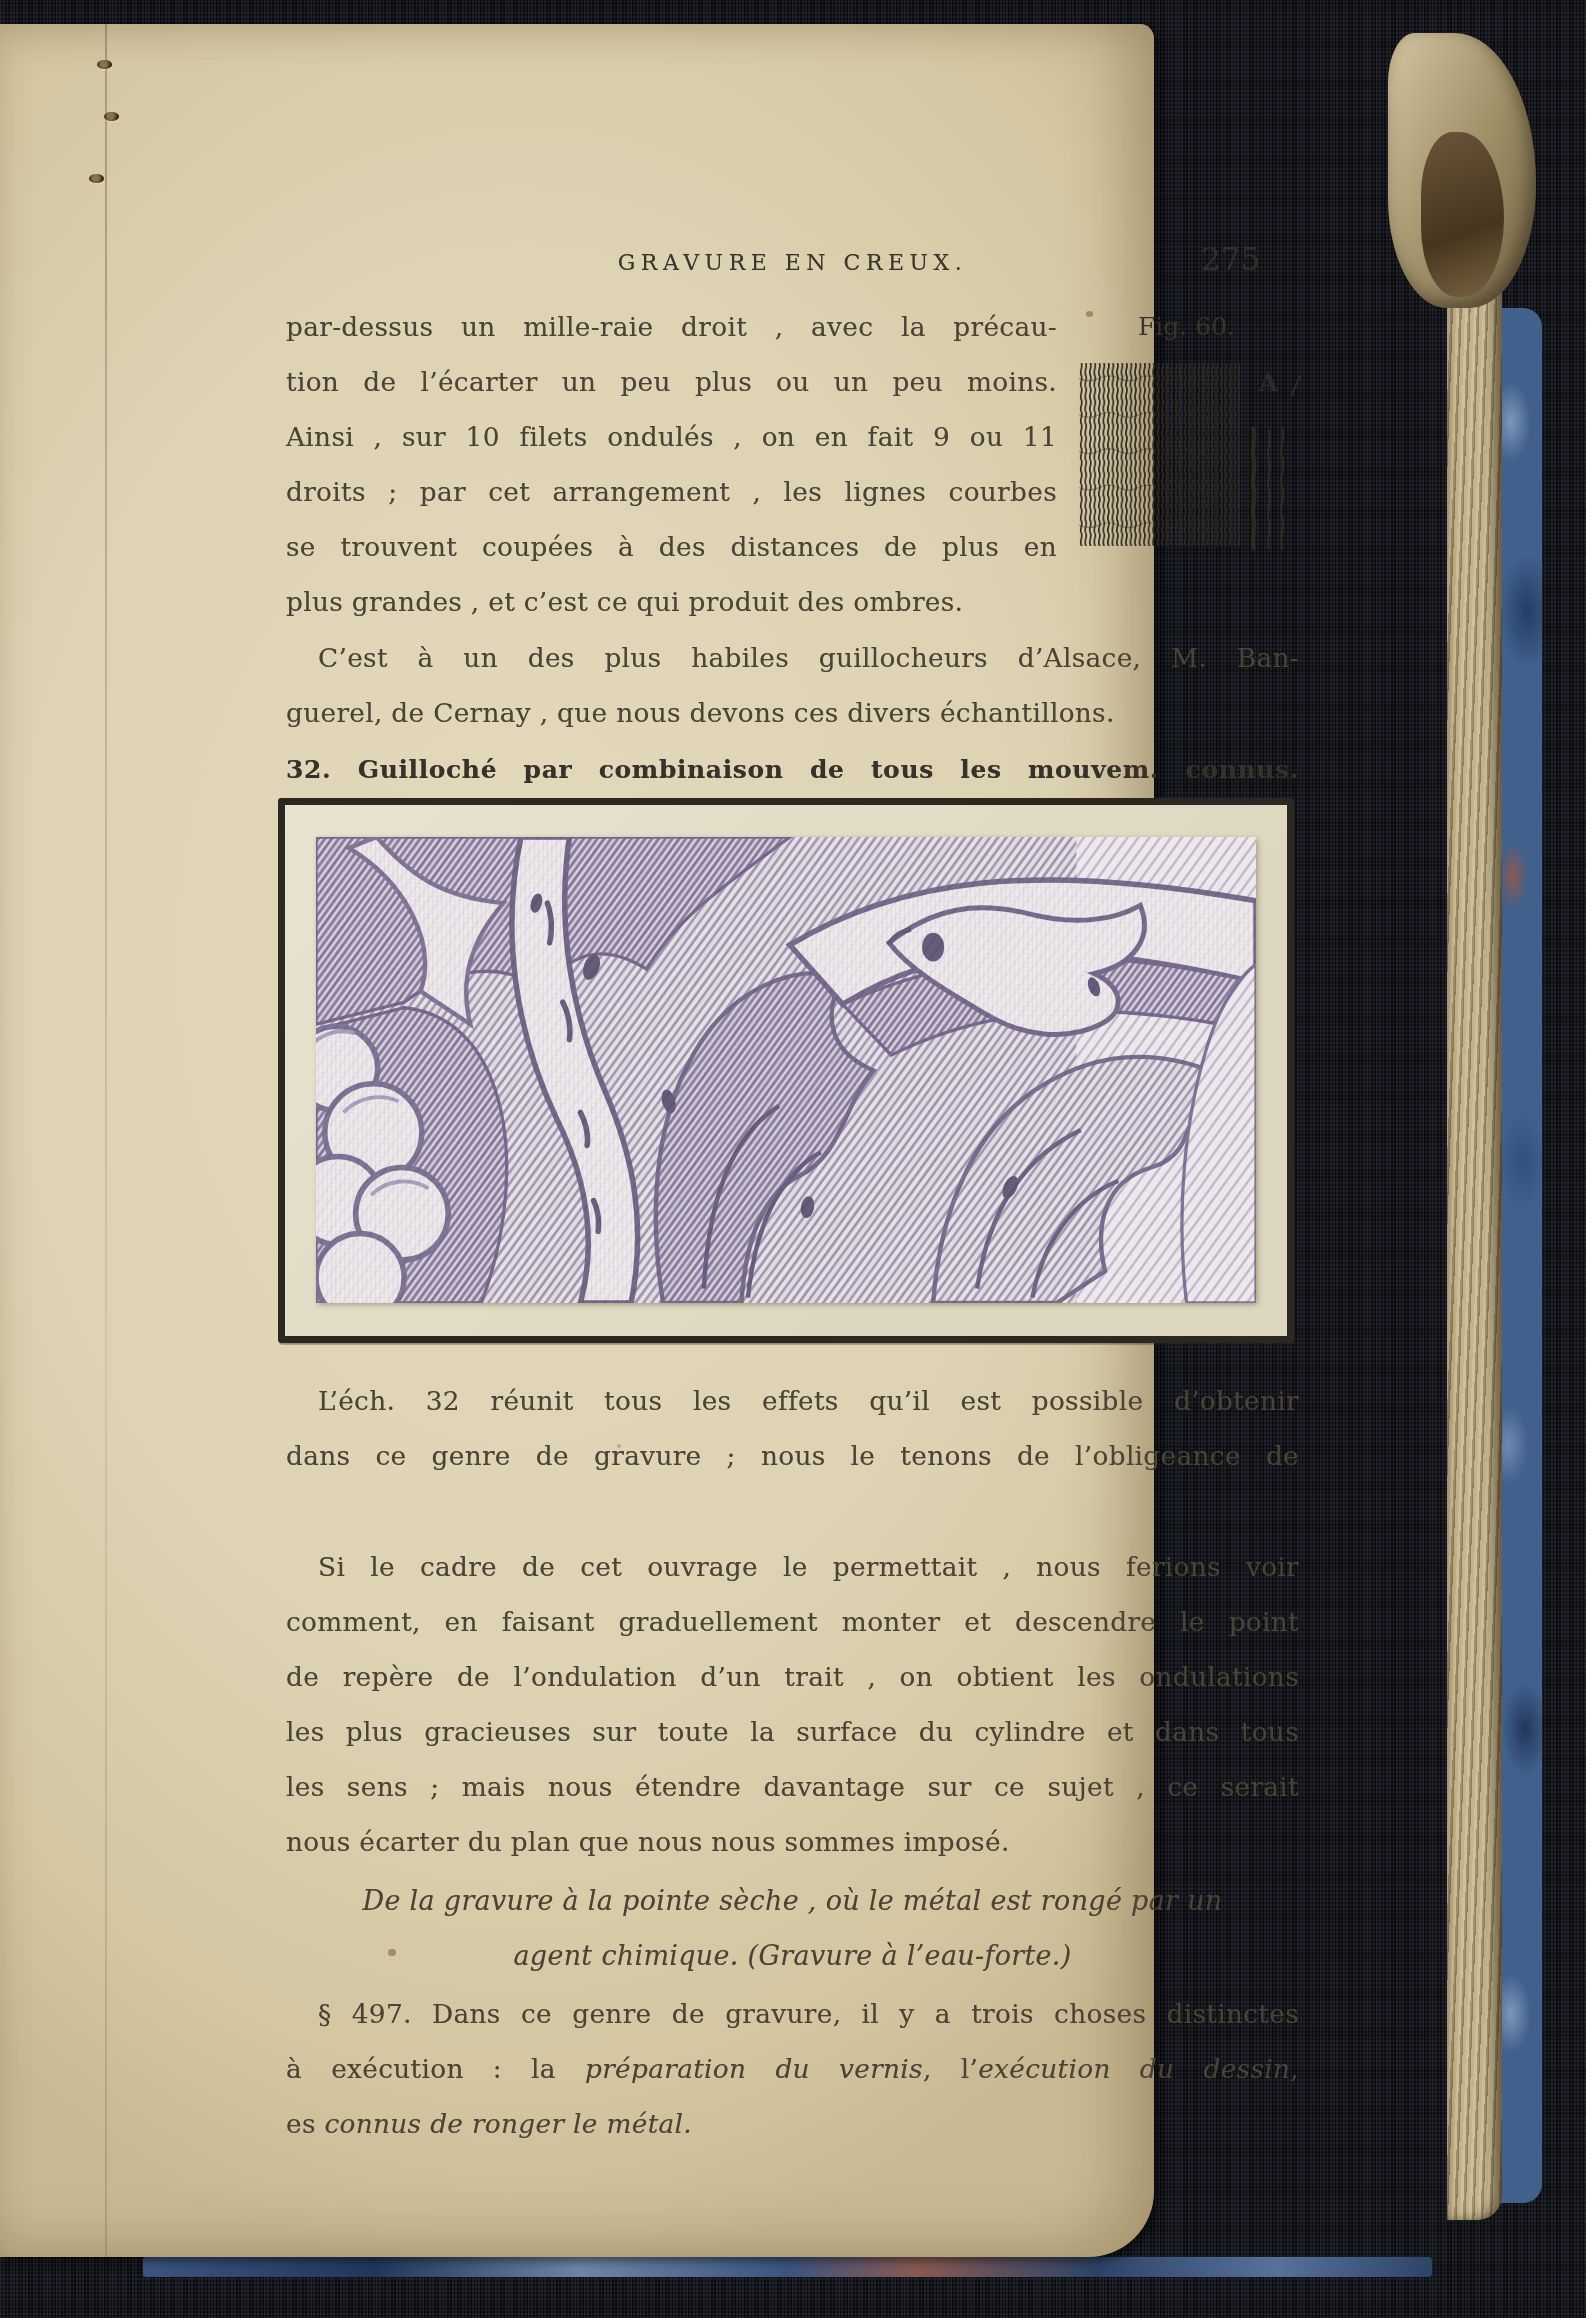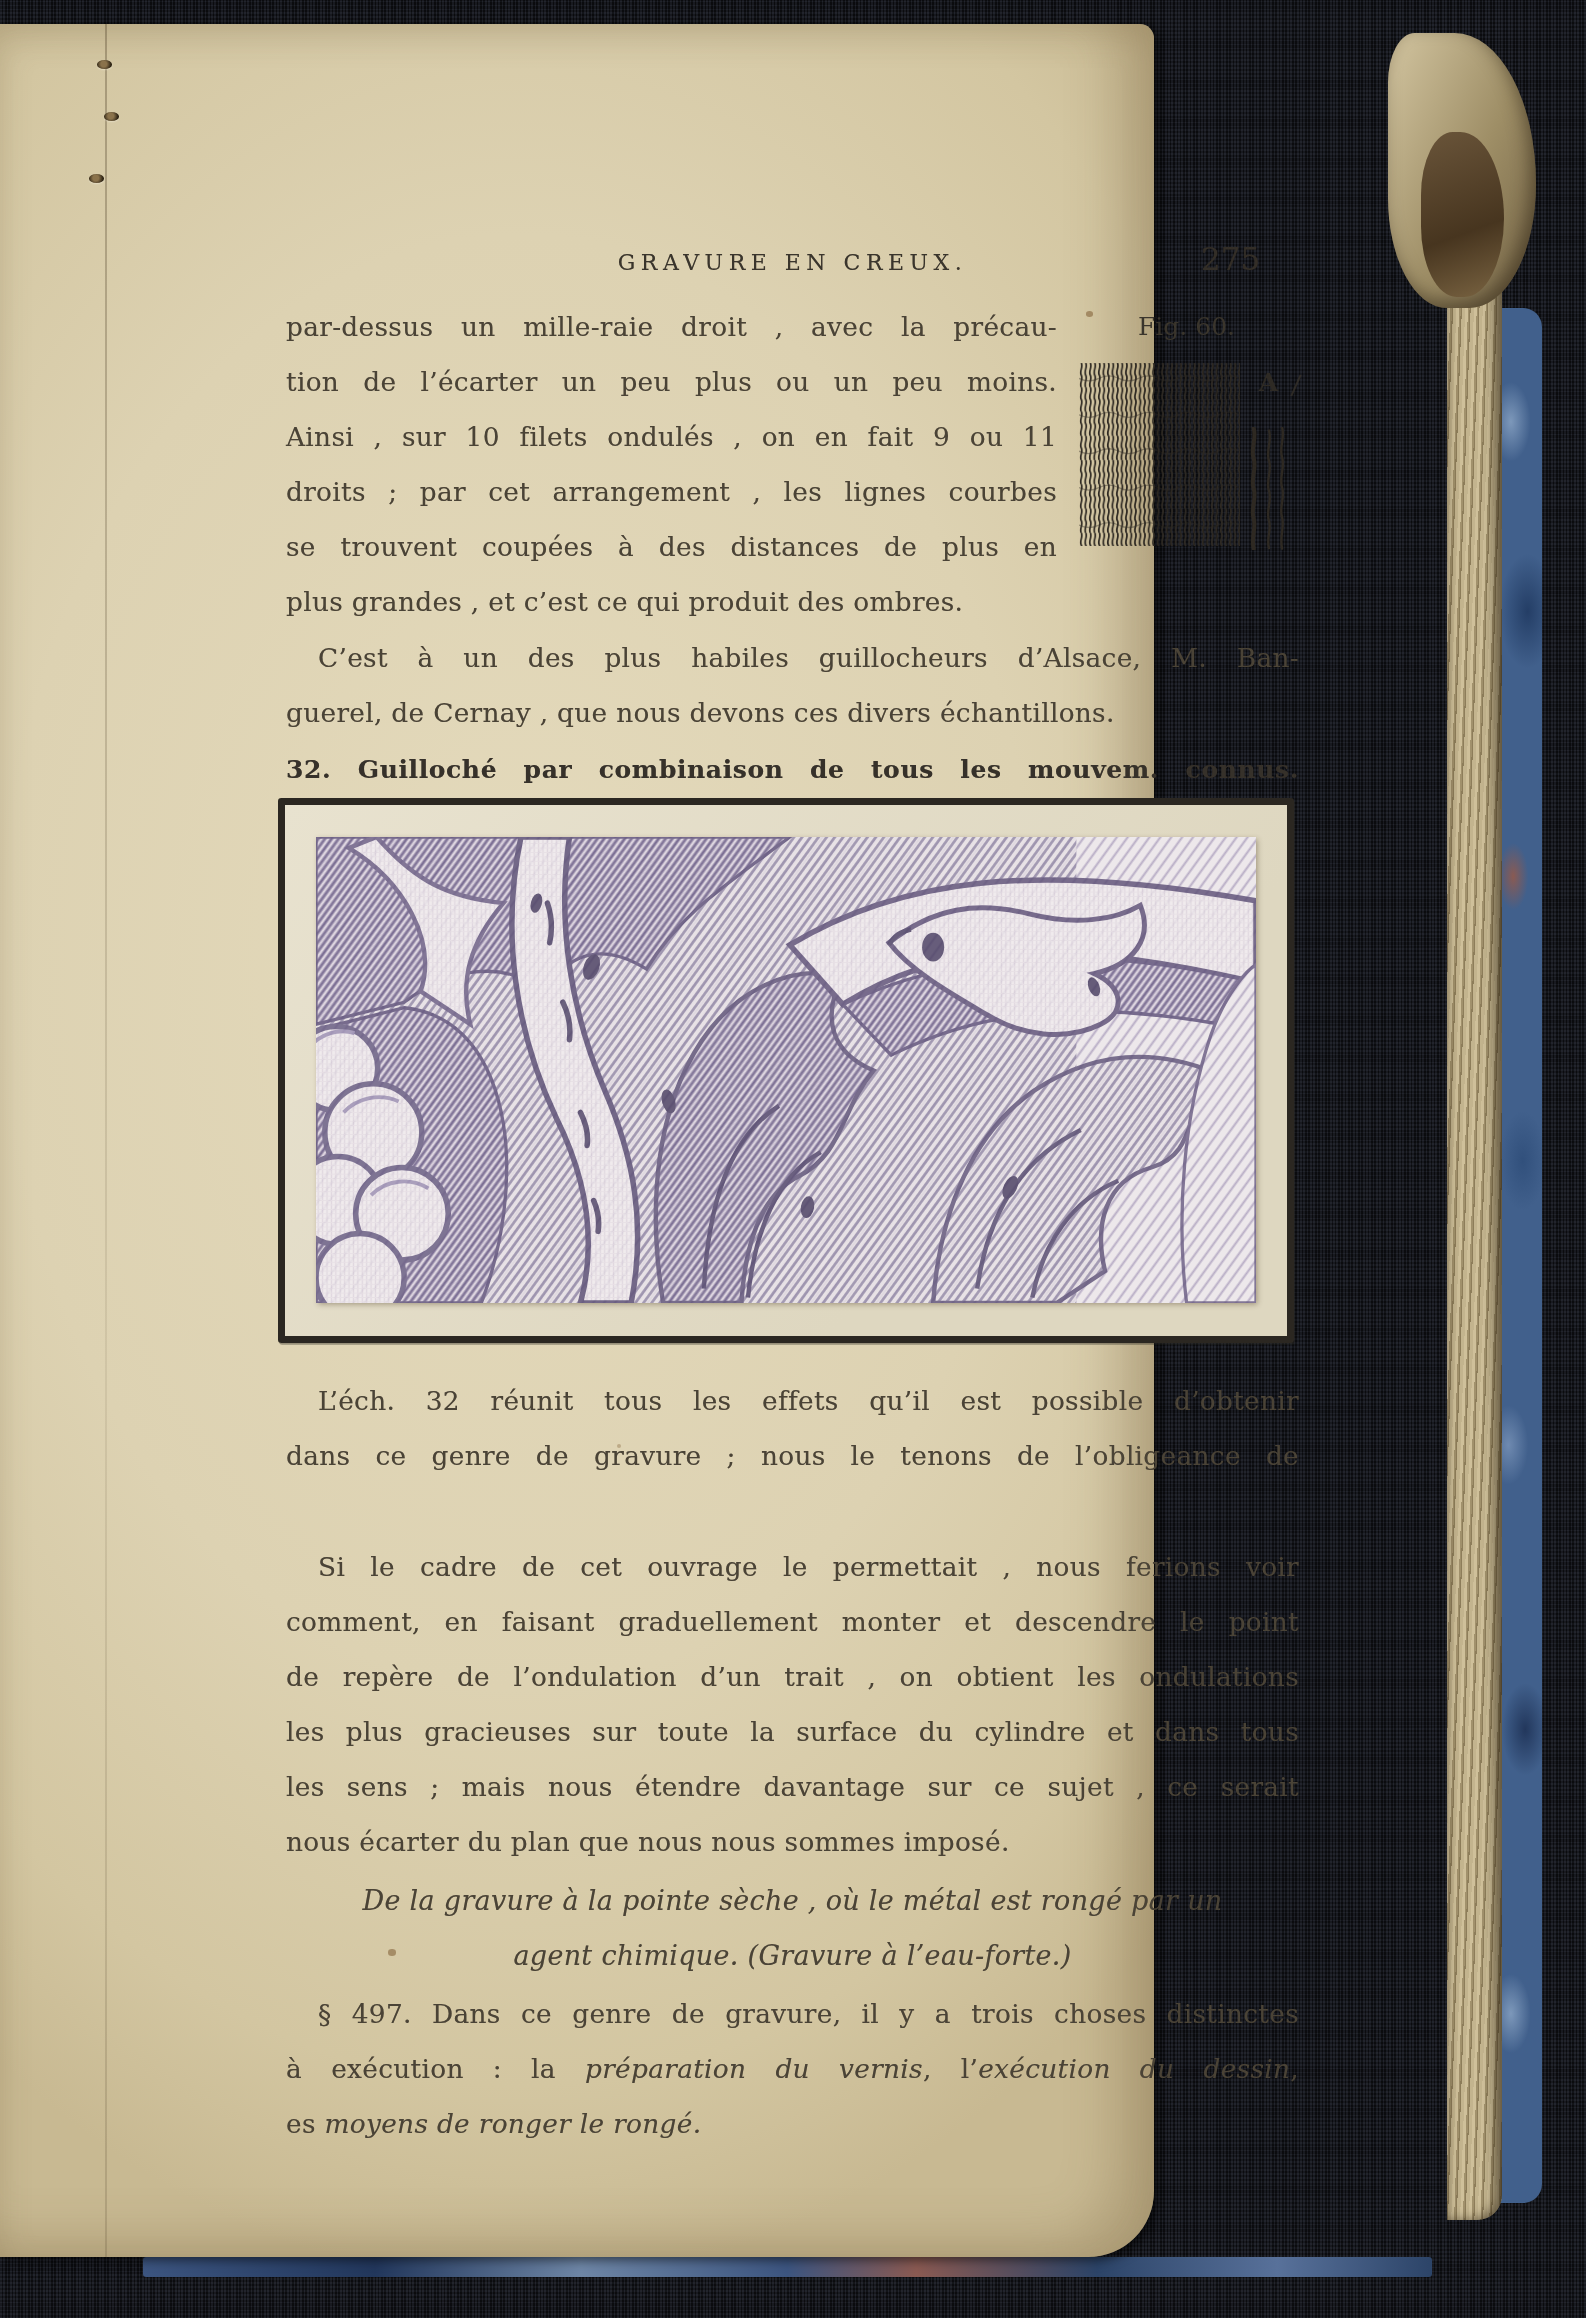--- a/index.html
+++ b/index.html
@@ -283,16 +283,16 @@
   </div>
 
   <div class="blk" style="top:1849px;">
     <div class="line ital center w1840" style="font-size:27px;">De la gravure à la pointe sèche , où le métal est rongé par un</div>
     <div class="line ital center w1840" style="font-size:27px;">agent chimique. (Gravure à l’eau-forte.)</div>
   </div>
 
   <div class="blk" style="top:1962px;">
     <div class="line just w1840 indent">§ 497. Dans ce genre de gravure, il y a trois choses distinctes</div>
     <div class="line just w1840"><span>à exécution : la </span><span class="ital">préparation du vernis</span><span>, l’</span><span class="ital">exécution du dessin</span><span>,</span></div>
-    <div class="line"><span>es </span><span class="ital">moyens de ronger le rongé.</span></div>
+    <div class="line"><span>es </span><span class="ital">connus de ronger le métal.</span></div>
   </div>
 </div>
 
 
 </body></html>

